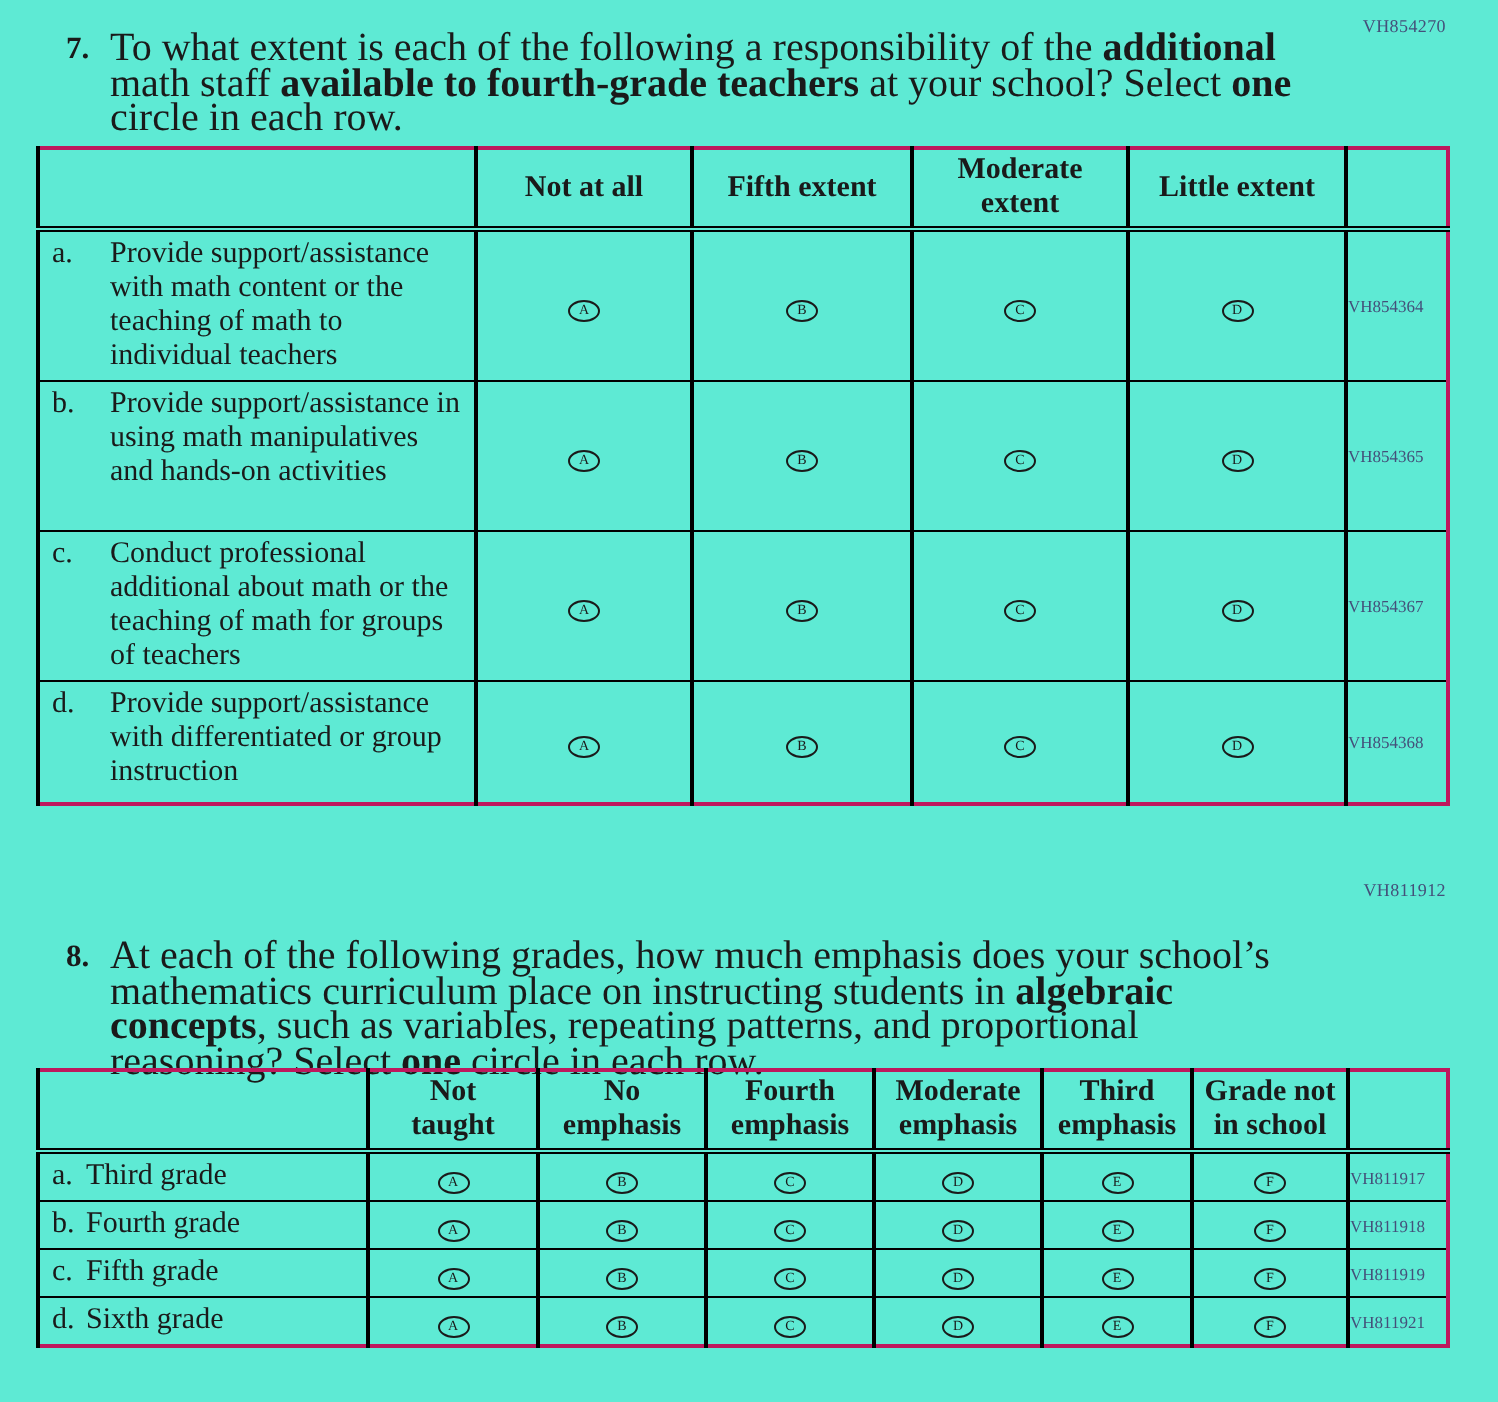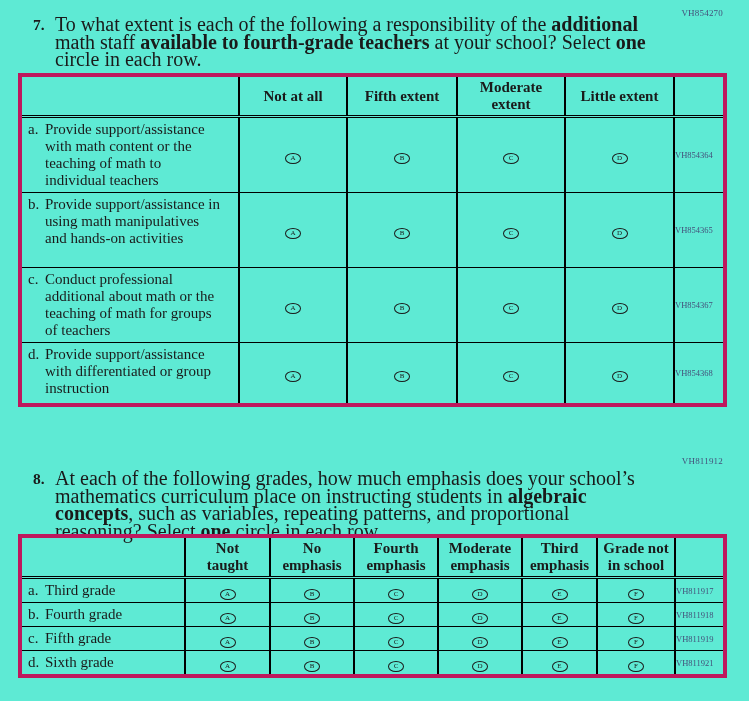--- a/index.html
+++ b/index.html
@@ -12,34 +12,34 @@
     overflow:hidden;
   }
   .vh-code{
     position:absolute;
     font-size:9px;
     letter-spacing:.2px;
     color:#44507a;
     font-family:"Liberation Serif","DejaVu Serif",serif;
   }
   #q7-page-code{top:8px;right:26px;}
-  #q8-section-code{top:456px;right:26px;}
+  #q8-section-code{top:440px;right:26px;}
 
   .question{position:absolute;display:flex;}
   #q7-question{top:16px;left:33px;}
   #q8-question{top:470px;left:33px;}
   .qnum{font-weight:bold;font-size:15.5px;width:22px;flex:none;line-height:17.5px;}
   .qtext{width:605px;font-size:20px;line-height:17.5px;}
   .qtext b{font-weight:bold;}
 
   table.qtable{
     position:absolute;
     left:18px;
     border-collapse:collapse;
-    border:4px solid #be185d;
+    border:2px solid #be185d;
     table-layout:fixed;
     padding-left:45px;
   }
   #q7-table{top:73px;width:705px;}
   #q8-table{top:534px;width:705px;}
   .qtable th,.qtable td{
     border-left:2px solid #000;
     border-top:1px solid #000;
     padding:0;
     overflow:hidden;
@@ -51,21 +51,21 @@
     font-size:15px;
     line-height:17px;
     text-align:center;
     vertical-align:middle;
     padding:2px 1px;
   }
   .qtable td.lab{vertical-align:top;}
   .lw{display:flex;padding:3px 2px 3px 6px;font-size:15px;line-height:17px;}
   .pf{width:17px;flex:none;}
   .lt{flex:1;}
-  #q7-table .lt{max-width:178px;}
+  #q7-table .lt{max-width:178px;margin-left:12px;}
   .qtable td.opt{text-align:center;vertical-align:middle;}
   .bubble{
     display:inline-flex;
     width:14px;height:9px;
     border:1px solid #1a1a1a;
     border-radius:50%;
     align-items:center;
     justify-content:center;
     font-size:7px;
     line-height:7px;

